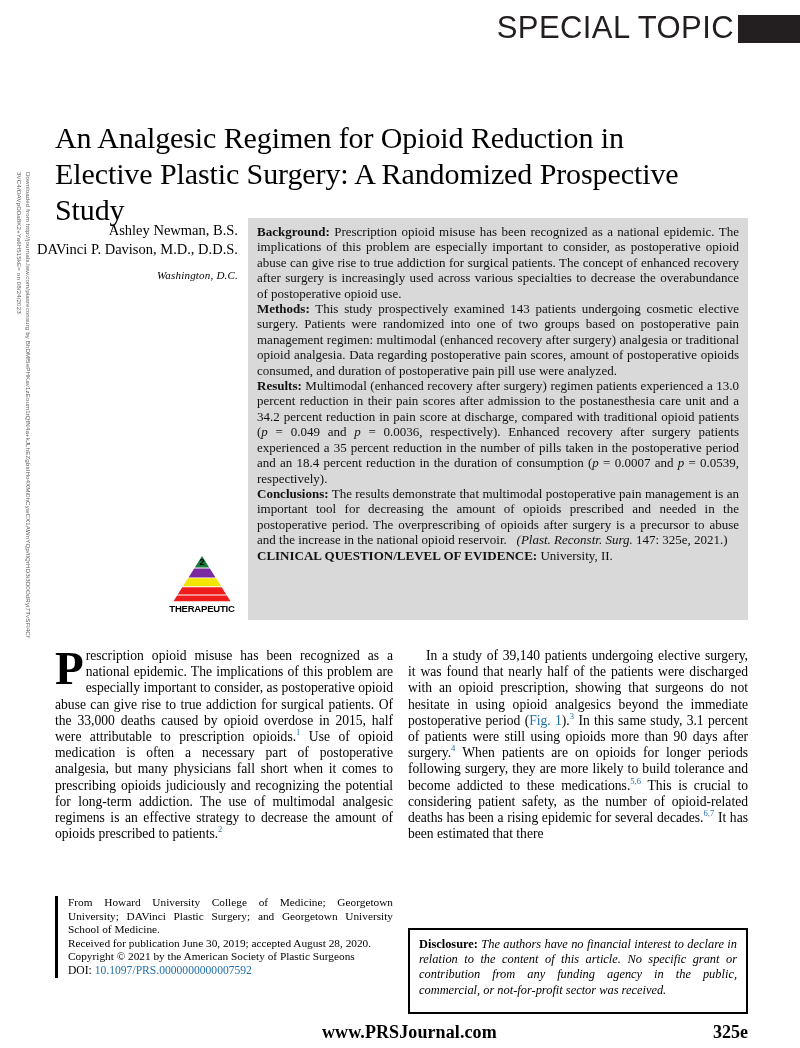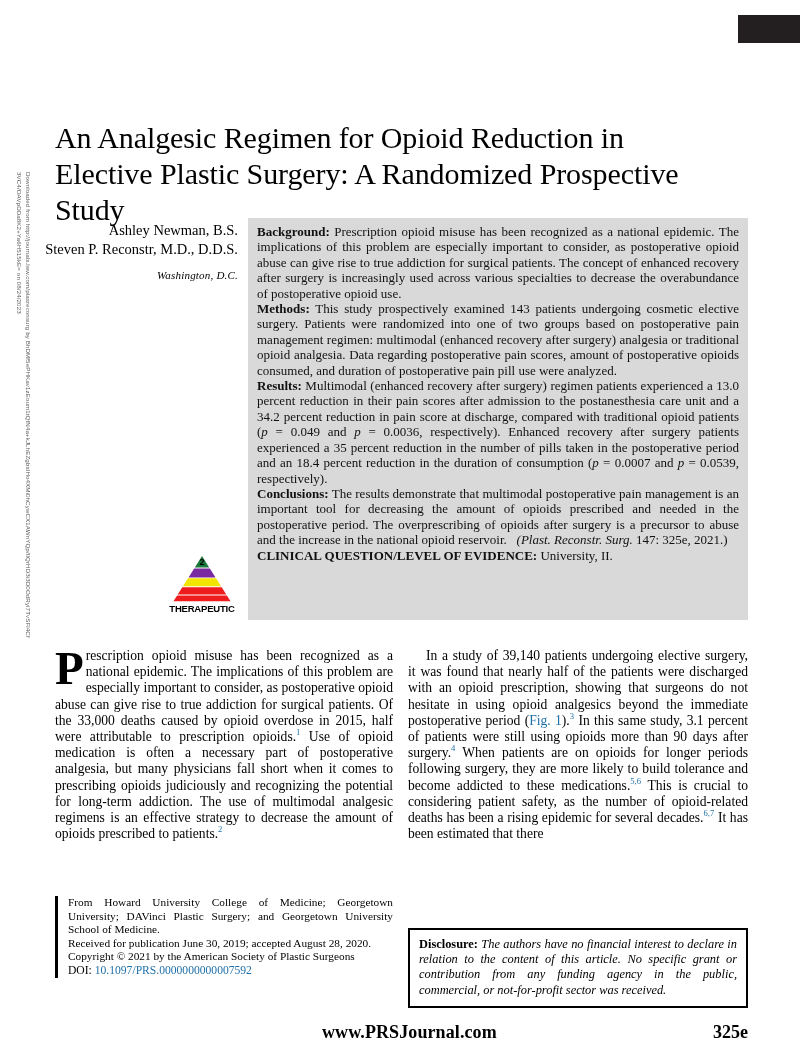--- a/index.html
+++ b/index.html
@@ -209,21 +209,21 @@
   #doi-value { color: #1f6fa8; }
 
   
   #disclosure-box {
     position: absolute;
     left: 408px;
     top: 928px;
     width: 340px;
     box-sizing: border-box;
     border: 2.4px solid #000;
-    padding: 7px 9px 8px 9px;
+    padding: 7px 9px 14px 9px;
   }
   #disclosure-text {
     margin: 0;
     font-size: 12.4px;
     line-height: 15.2px;
     font-style: italic;
     text-align: justify;
   }
   #disclosure-label {
     font-style: normal;
@@ -251,30 +251,31 @@
     right: 52px;
     top: 0;
     font-size: 18px;
     font-weight: bold;
   }
 </style>
 </head>
 <body>
 
 <div id="header-band">
+  <div id="special-topic-label">SPECIAL TOPIC</div>
   <div id="header-black-block"></div>
 </div>
 
 <div id="download-watermark">Downloaded from http://journals.lww.com/plasreconsurg by BhDMf5ePHKav1zEoum1tQfN4a+kJLhEZgbsIHo4XMi0hCywCX1AWnYQp/IlQrHD3i3D0OdRyi7TvSFl4Cf3VC4/OAVpDDa8K2+Ya6H515kE= on 08/24/2023</div>
 
 <h1 id="article-title">An Analgesic Regimen for Opioid Reduction in Elective Plastic Surgery: A Randomized Prospective Study</h1>
 
 <div id="author-block">
   <div class="author-name">Ashley Newman, B.S.</div>
-  <div class="author-name">Steven P. Reconstr, M.D., D.D.S.</div>
+  <div class="author-name">DAVinci P. Davison, M.D., D.D.S.</div>
   <div id="author-location">Washington, D.C.</div>
 </div>
 
 <div id="therapeutic-logo">
   <div id="pyramid-graphic">
     <span class="pyr-number">2</span>
     <svg width="62" height="46" viewBox="0 0 62 46">
       <polygon points="31,0 23.8,11.5 38.2,11.5" fill="#1a7a3c"></polygon>
       <polygon points="23.1,12.4 38.9,12.4 44.5,21.4 17.5,21.4" fill="#7a2aa0"></polygon>
       <polygon points="16.9,22.3 45.1,22.3 50.1,30.3 11.9,30.3" fill="#f2e600"></polygon>

